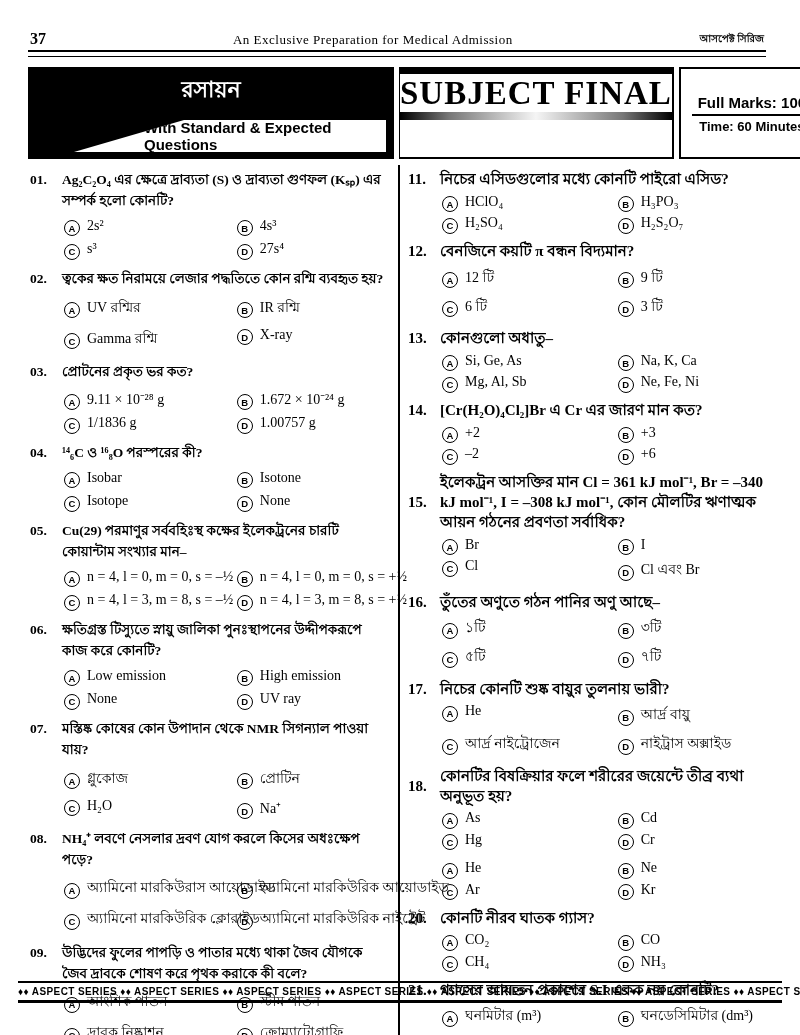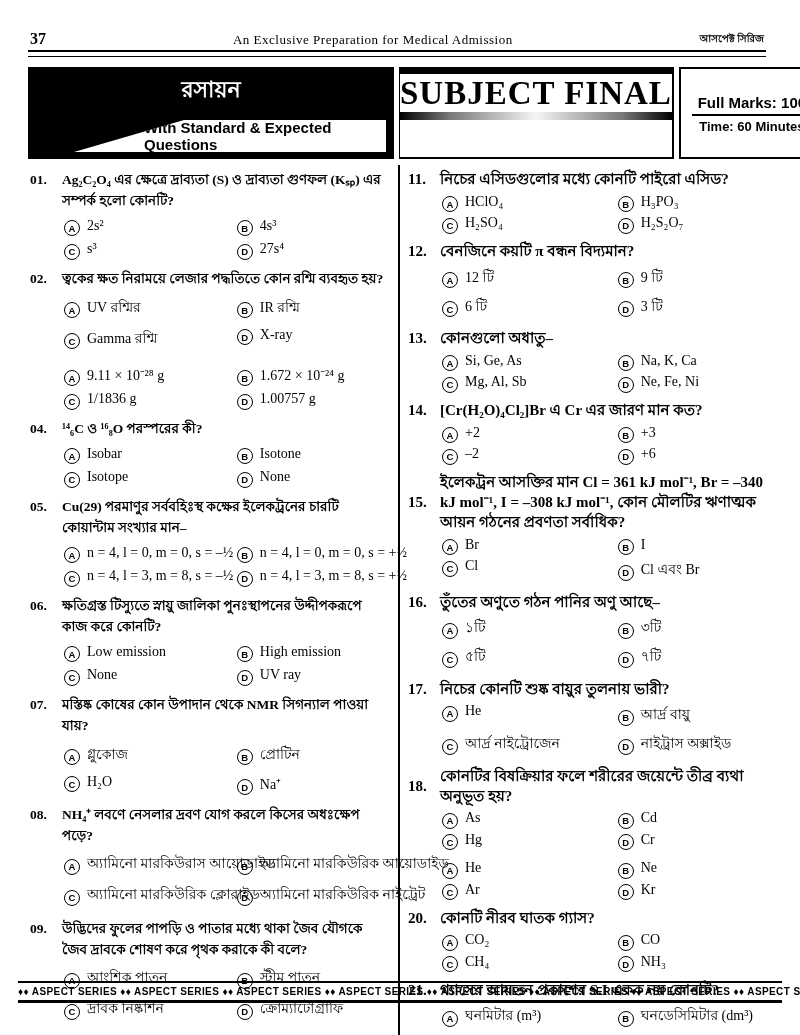--- a/index.html
+++ b/index.html
@@ -140,20 +140,24 @@
               <span class="opt-letter">C</span>
               <span class="opt-text">Gamma রশ্মি</span>
             </div>
             <div class="opt">
               <span class="opt-letter">D</span>
               <span class="opt-text">X-ray</span>
             </div>
           </div>
         </div>
         <div class="q">
+          <div class="q-line">
+            <span class="q-num">03.</span>
+            <span class="q-text">প্রোটনের প্রকৃত ভর কত?</span>
+          </div>
           <div class="opts">
             <div class="opt">
               <span class="opt-letter">A</span>
               <span class="opt-text">9.11 × 10⁻²⁸ g</span>
             </div>
             <div class="opt">
               <span class="opt-letter">B</span>
               <span class="opt-text">1.672 × 10⁻²⁴ g</span>
             </div>
             <div class="opt">

